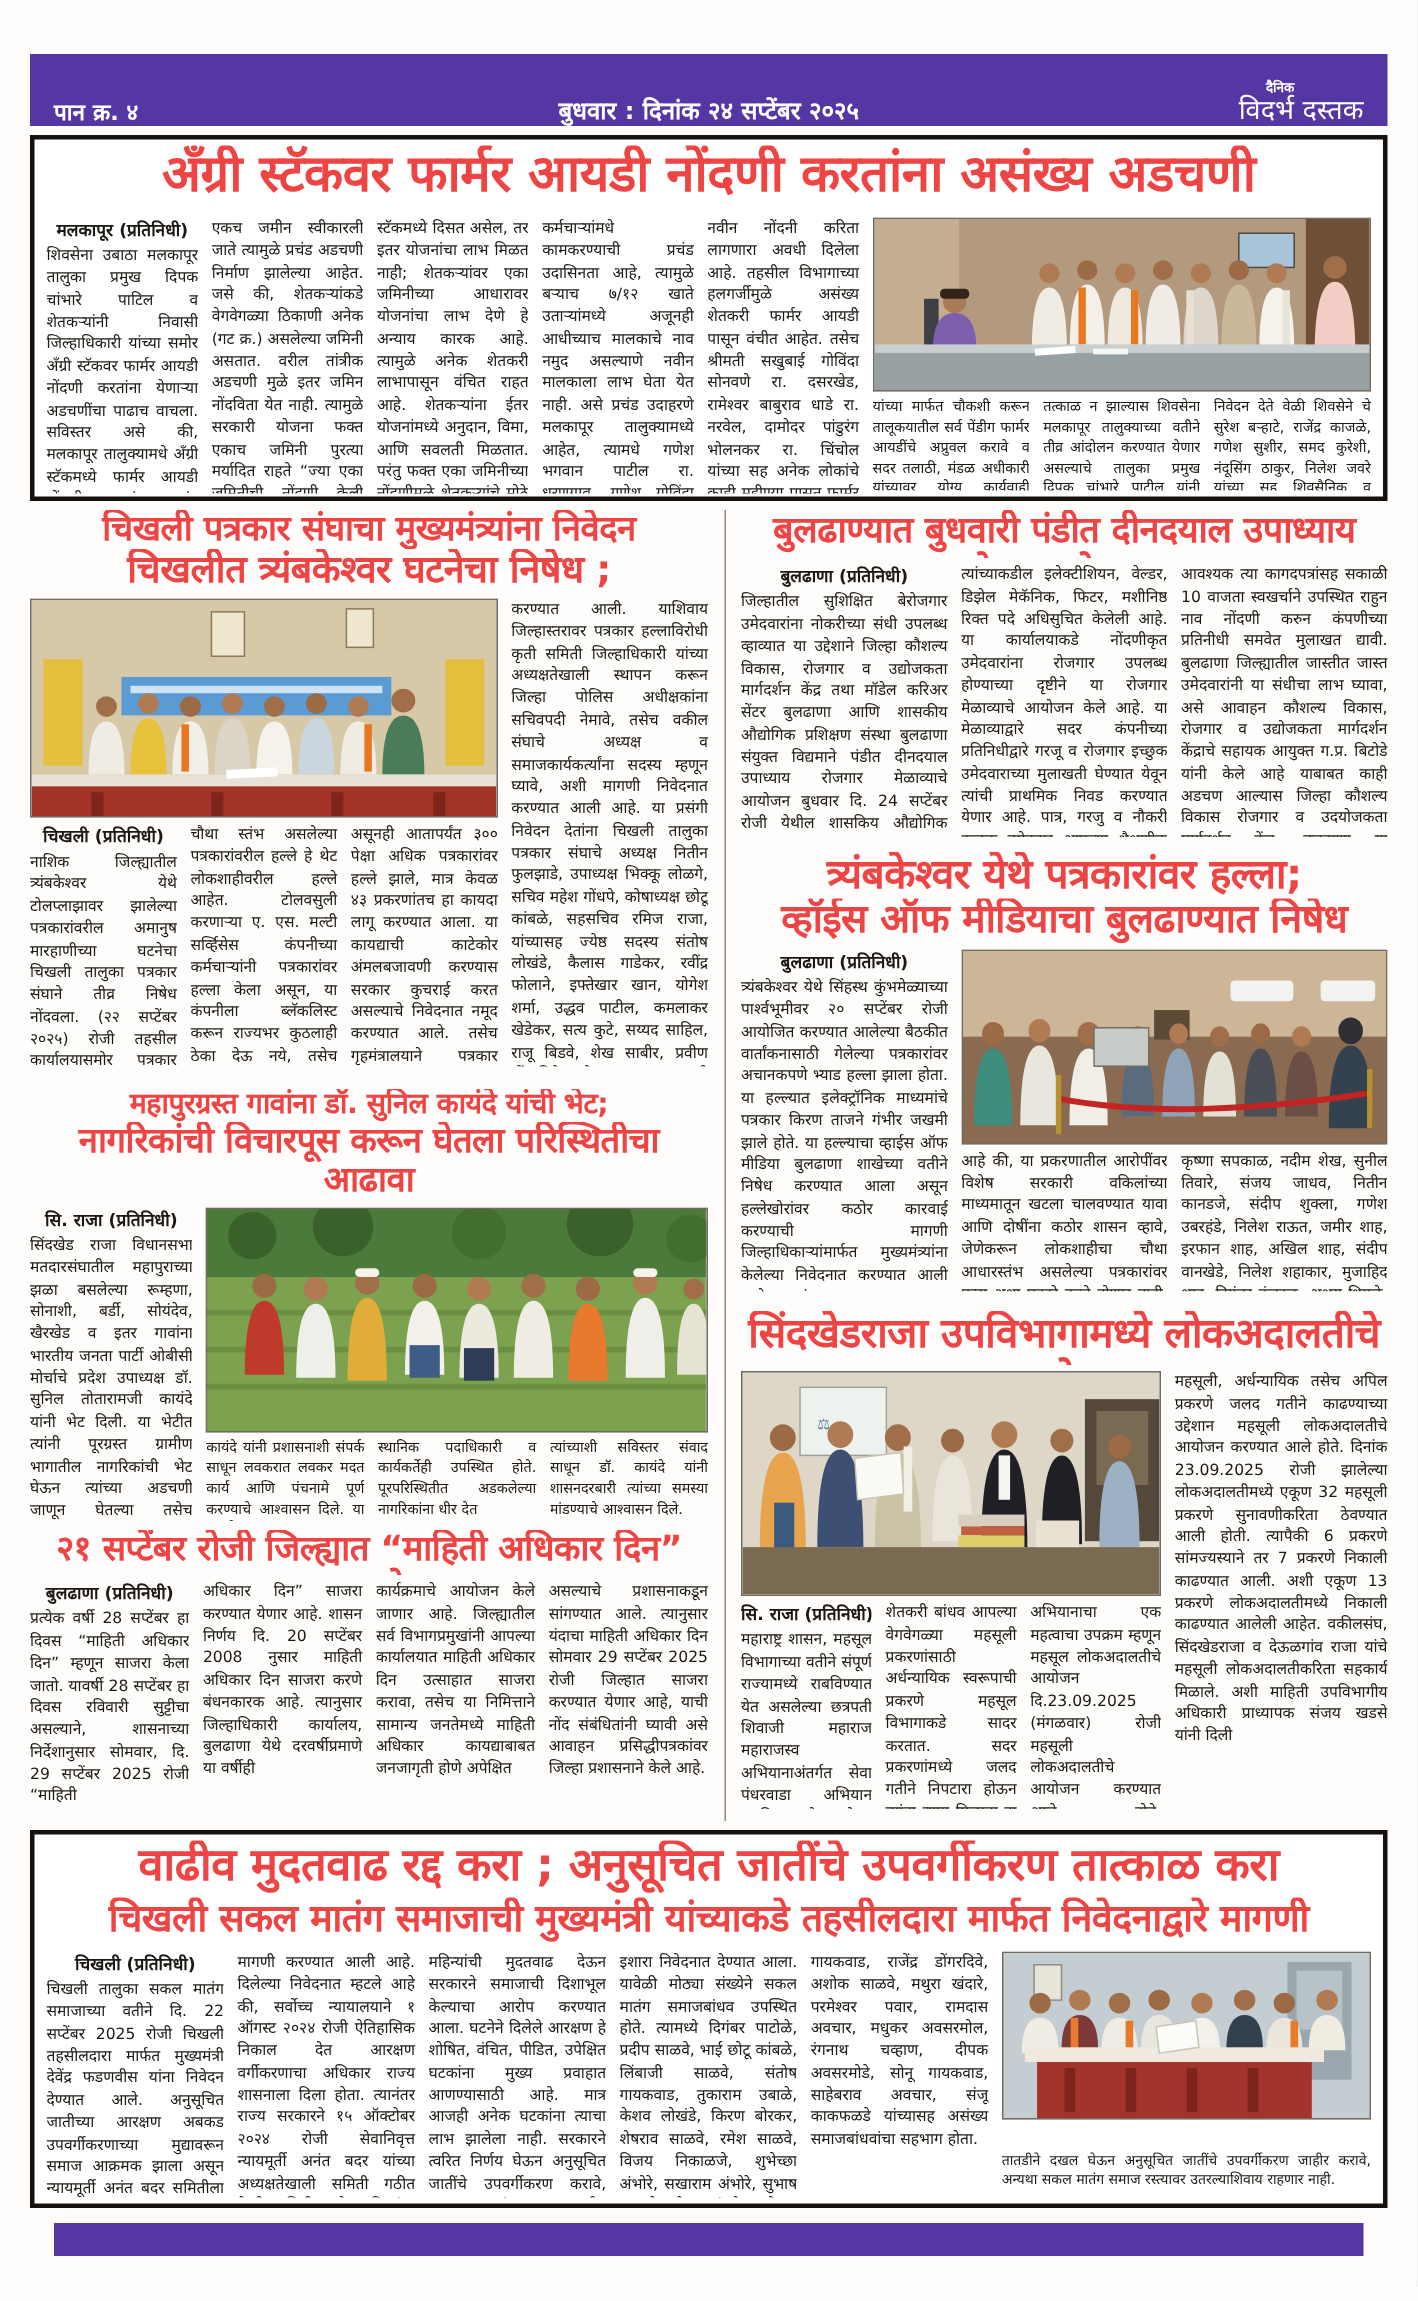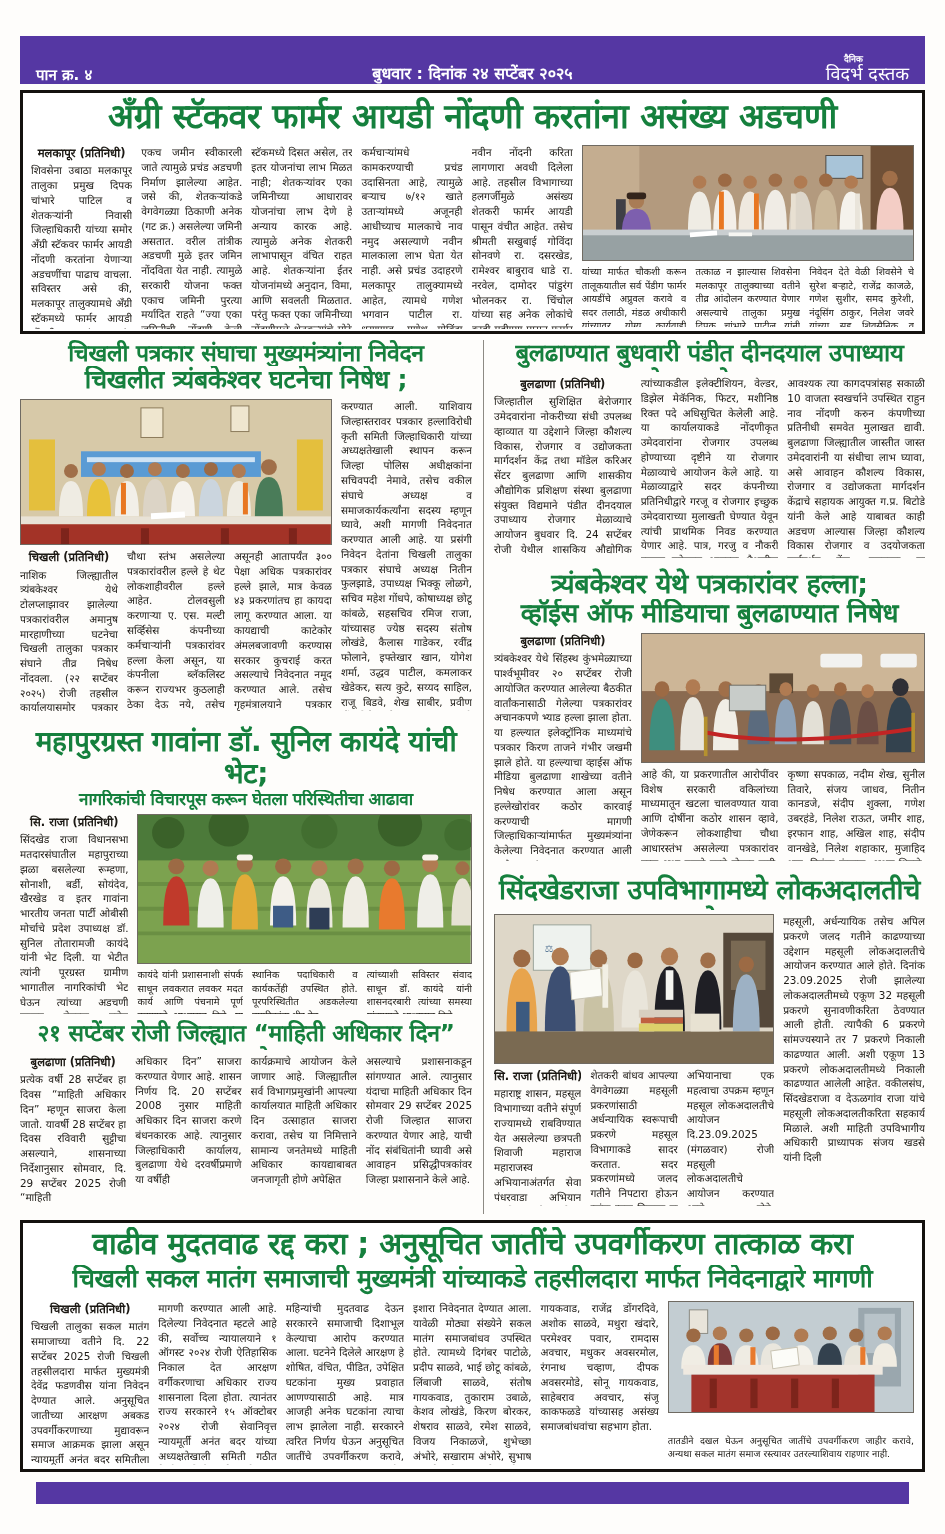--- a/index.html
+++ b/index.html
@@ -5,21 +5,21 @@
   *{margin:0;padding:0;box-sizing:border-box}
   body{background:#d9d9d9;font-family:"DejaVu Sans","Liberation Sans",sans-serif}
   .page{width:945px;height:1534px;margin:0 auto;background:#fefdfb;padding:36px 20px 0 20px;color:#171411;overflow:hidden}
   .bar{background:#5537a3;color:#fff;height:48px;display:flex;align-items:flex-end;padding:0 16px}
   .bar .pg{font-weight:bold;font-size:15px;width:190px}
   .bar .dt{flex:1;text-align:center;font-weight:bold;font-size:16px}
   .brand{width:190px;display:flex;flex-direction:column;align-items:flex-end;justify-content:center}
   .brand .b-top{font-size:9px;line-height:1;font-weight:bold;margin-right:46px}
   .brand .b-main{font-size:18px;line-height:1.1;font-weight:normal}
   .box{border:3px solid #14110e;background:#fff;padding:4px 8px 6px 8px}
-  .hl{font-weight:bold;text-align:center;color:#15803d;letter-spacing:-.3px;line-height:1.15;overflow:hidden}
+  .hl{font-weight:bold;text-align:center;color:#ef4444;letter-spacing:-.3px;line-height:1.15;overflow:hidden}
   .cols{display:flex;gap:9px;overflow:hidden}
   .c{flex:1;overflow:hidden;font-size:10.4px;line-height:1.42;text-align:justify;color:#1c1914}
   .byline{font-weight:bold;font-size:11.5px;text-align:center;margin-bottom:2px;white-space:nowrap;overflow:hidden}
   .photo{background:#cfccc4;border:1px solid #6f6a62;overflow:hidden}
   .photo svg{display:block;width:100%;height:100%}
   .mid{display:flex;gap:11px;margin-top:6px}
   .mL{width:452px;flex:none}
   .mR{flex:1;border-left:1px solid #8d8a84;padding-left:10px}
   .row{display:flex;gap:9px;overflow:hidden}
   .foot{background:#5537a3;height:22px;margin:10px 16px 0 16px}
@@ -154,22 +154,22 @@
               </div>
               <div class="c">चौथा स्तंभ असलेल्या पत्रकारांवरील हल्ले हे थेट लोकशाहीवरील हल्ले आहेत. टोलवसुली करणाऱ्या ए. एस. मल्टी सर्व्हिसेस कंपनीच्या कर्मचाऱ्यांनी पत्रकारांवर हल्ला केला असून, या कंपनीला ब्लॅकलिस्ट करून राज्यभर कुठलाही ठेका देऊ नये, तसेच कंपनीच्या मालकाविरोधात गुन्हा दाखल करावा, अशी मागणी करण्यात आली. पत्रकार संरक्षण कायदा २०१९ अस्तित्वात</div>
               <div class="c">असूनही आतापर्यंत ३०० पेक्षा अधिक पत्रकारांवर हल्ले झाले, मात्र केवळ ४३ प्रकरणांतच हा कायदा लागू करण्यात आला. या कायद्याची काटेकोर अंमलबजावणी करण्यास सरकार कुचराई करत असल्याचे निवेदनात नमूद करण्यात आले. तसेच गृहमंत्रालयाने पत्रकार संरक्षण कायद्याच्या प्रकरणांची समीक्षा करण्यासाठी स्वतंत्र समिती गठीत करावी, अशीही मागणी चिखली तालुका पत्रकार संघाकडून</div>
             </div>
           </div>
           <div class="c" style="flex:1">करण्यात आली. याशिवाय जिल्हास्तरावर पत्रकार हल्लाविरोधी कृती समिती जिल्हाधिकारी यांच्या अध्यक्षतेखाली स्थापन करून जिल्हा पोलिस अधीक्षकांना सचिवपदी नेमावे, तसेच वकील संघाचे अध्यक्ष व समाजकार्यकर्त्यांना सदस्य म्हणून घ्यावे, अशी मागणी निवेदनात करण्यात आली आहे. या प्रसंगी निवेदन देतांना चिखली तालुका पत्रकार संघाचे अध्यक्ष नितीन फुलझाडे, उपाध्यक्ष भिक्कू लोळगे, सचिव महेश गोंधपे, कोषाध्यक्ष छोटू कांबळे, सहसचिव रमिज राजा, यांच्यासह ज्येष्ठ सदस्य संतोष लोखंडे, कैलास गाडेकर, रवींद्र फोलाने, इफ्तेखार खान, योगेश शर्मा, उद्धव पाटील, कमलाकर खेडेकर, सत्य कुटे, सय्यद साहिल, राजू बिडवे, शेख साबीर, प्रवीण डोंगरदिवे, सोनू गायकवाड आदी पत्रकार उपस्थित होते. घोषणांनी तहसील परिसर दणाणून गेला होता.</div>
         </div>
       </section>
 
       <section style="height:288px;margin-top:6px">
-        <div class="hl" style="font-size:28px">महापुरग्रस्त गावांना डॉ. सुनिल कायंदे यांची भेट;</div>
-        <div class="hl" style="font-size:17px">नागरिकांची विचारपूस करून घेतला परिस्थितीचा आढावा</div>
+        <div class="hl" style="font-size:19px">महापुरग्रस्त गावांना डॉ. सुनिल कायंदे यांची भेट;</div>
+        <div class="hl" style="font-size:23px">नागरिकांची विचारपूस करून घेतला परिस्थितीचा आढावा</div>
         <div class="row" style="height:226px;margin-top:4px">
           <div class="c" style="width:24%;flex:none">
             <div class="byline">सि. राजा (प्रतिनिधी)</div>
             <span>सिंदखेड राजा विधानसभा मतदारसंघातील महापुराच्या झळा बसलेल्या रूम्हणा, सोनाशी, बर्डी, सोयंदेव, खैरखेड व इतर गावांना भारतीय जनता पार्टी ओबीसी मोर्चाचे प्रदेश उपाध्यक्ष डॉ. सुनिल तोतारामजी कायंदे यांनी भेट दिली. या भेटीत त्यांनी पूरग्रस्त ग्रामीण भागातील नागरिकांची भेट घेऊन त्यांच्या अडचणी जाणून घेतल्या तसेच नुकसानग्रस्त शेतजमिनी, घरे व पायाभूत सुविधा याबाबत माहिती घेतली. डॉ.</span>
           </div>
           <div style="flex:1;display:flex;flex-direction:column;gap:4px;overflow:hidden">
             <div class="photo" style="height:150px">
               <svg viewBox="0 0 330 150" preserveAspectRatio="none">
                 <rect width="330" height="150" fill="#7ca24f"></rect>
                 <rect x="0" y="0" width="330" height="46" fill="#4c7a3a"></rect>

